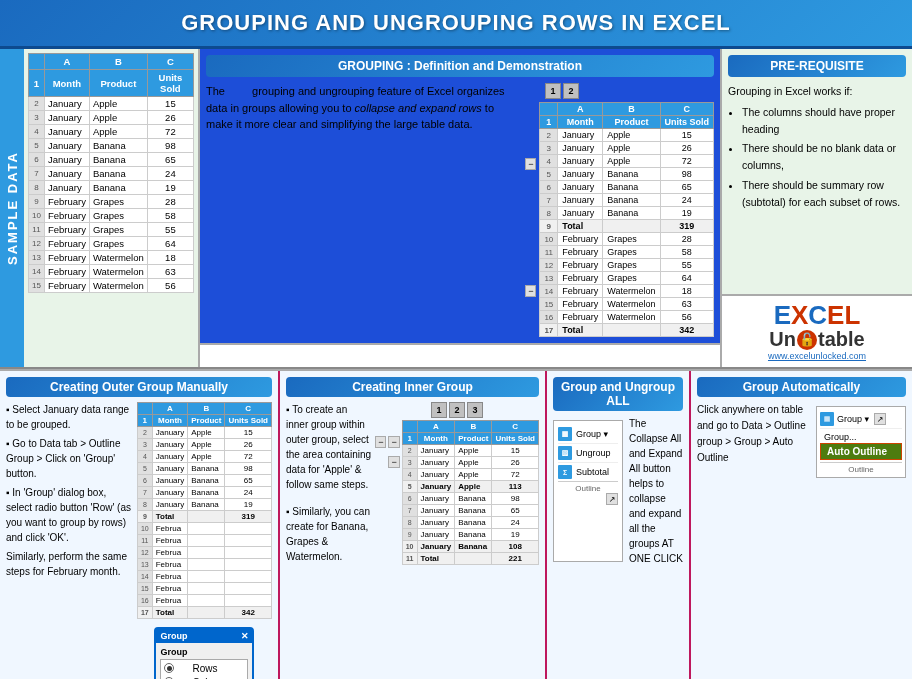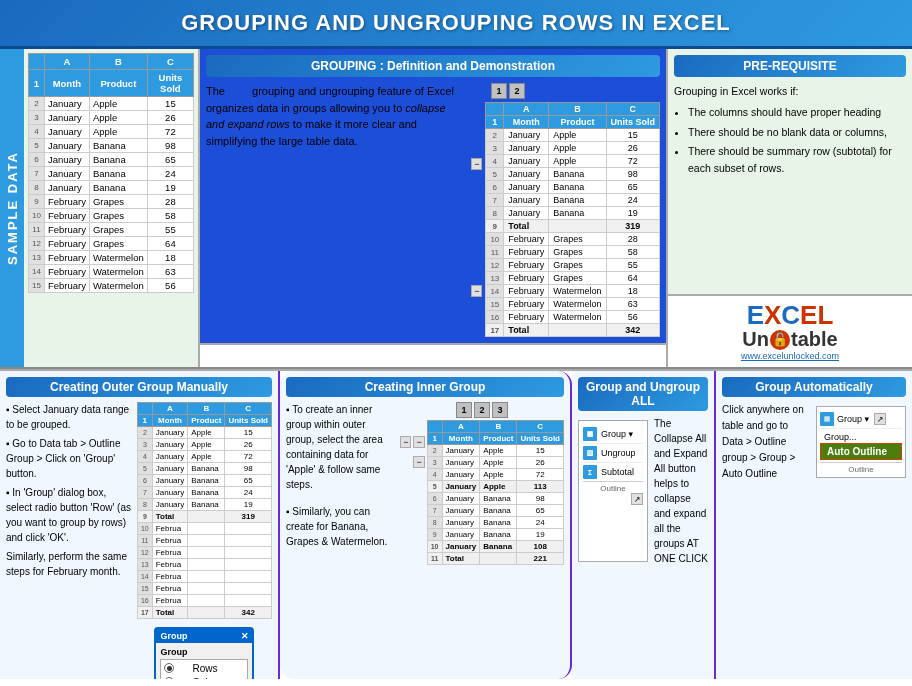--- a/index.html
+++ b/index.html
@@ -187,21 +187,21 @@
 
     .demo-table tr.total-row td {
       font-weight: bold;
       background: #f0f0f0;
     }
 
     .demo-table td.text-left { text-align: left; }
 
     
     .right-panel {
-      width: 244px;
+      width: 190px;
       background: #e8f4e8;
       display: flex;
       flex-direction: column;
     }
 
     .prereq-section {
       flex: 1;
       padding: 6px;
       border-bottom: 2px solid #aaa;
     }
@@ -231,21 +231,21 @@
     
     .bottom-row {
       display: flex;
       height: 310px;
       border-top: 2px solid #aaa;
     }
 
     .bottom-section {
       flex: 1;
       padding: 6px;
-      border-right: 2px solid #6d28d9;
+      border-right: 2px solid #be185d;
       background: #f0f7ff;
       overflow: hidden;
     }
 
     .bottom-section:last-child {
       border-right: none;
     }
 
     .bottom-section-title {
       background: linear-gradient(135deg, #1a6abf, #2e9ae0);
@@ -902,21 +902,21 @@
                 </div>
               </div>
 
             </div>
 
           </div>
         </div>
       </div>
     </div>
 
-    <div class="bottom-section" style="width:292px;flex:none;border-radius:14px;">
+    <div class="bottom-section" style="width:267px;flex:none;">
       <div class="bottom-section-title">Creating Inner Group</div>
       <div class="inner-group-content">
         <div class="inner-group-text">
           <p class="bullet-item">To create an inner group within outer group, select the area containing data for 'Apple' &amp; follow same steps.</p>
           <p class="bullet-item" style="margin-top:12px;">Similarly, you can create for Banana, Grapes &amp; Watermelon.</p>
         </div>
         <div class="inner-demo">
           <div class="inner-level-buttons">
             <div class="level-btn">1</div>
             <div class="level-btn">2</div>

